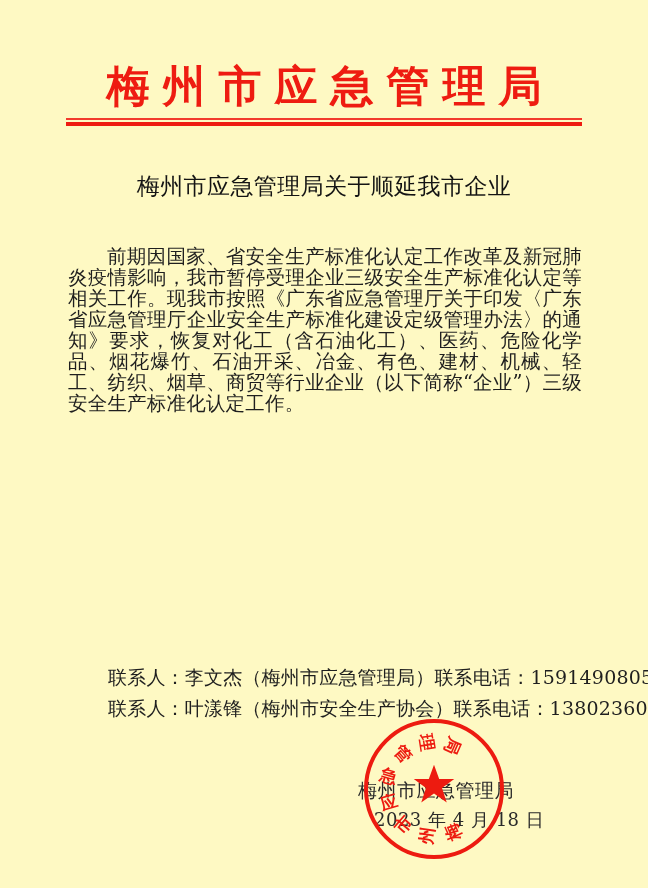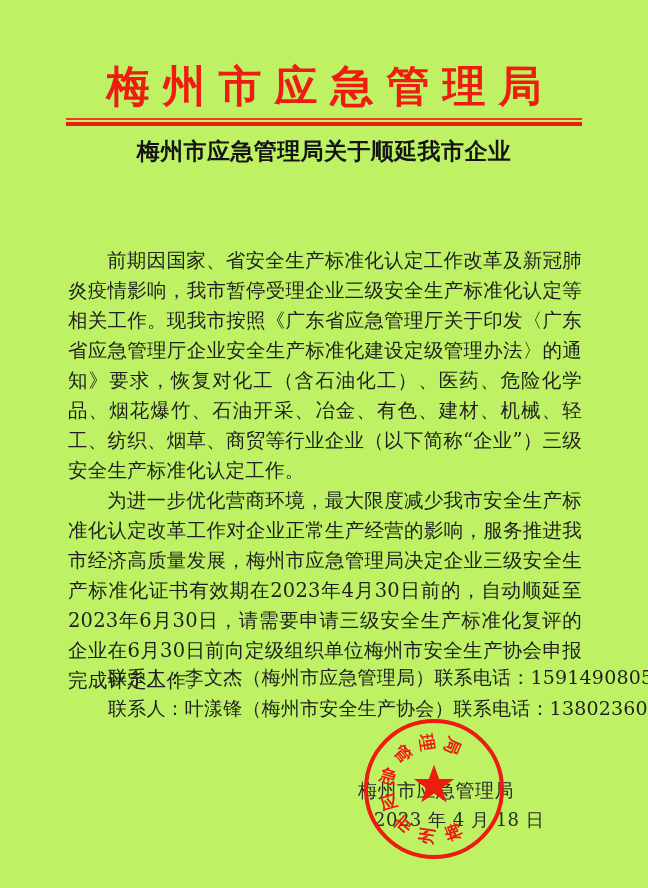--- a/index.html
+++ b/index.html
@@ -13,21 +13,21 @@
     position: relative;
     overflow: hidden;
     font-family: "DejaVu Serif", "Liberation Serif", serif;
     color: #1a1a1a;
   }
 
   .page {
     position: relative;
     width: 648px;
     height: 888px;
-    background: #bef264;
+    background: #fef9c3;
   }
 
   
   .masthead {
     position: absolute;
     left: 0;
     top: 62px;
     width: 648px;
     text-align: center;
   }
@@ -58,39 +58,39 @@
   .rule-thick {
     height: 3.5px;
     background: #ee1c11;
     width: 100%;
   }
 
   
   .doc-title {
     position: absolute;
     left: 0;
-    top: 134px;
+    top: 169px;
     width: 648px;
     text-align: center;
     font-size: 23px;
-    font-weight: bold;
+    font-weight: normal;
     line-height: 34px;
     color: #141414;
     letter-spacing: 0.4px;
   }
   .doc-title-line { display: block; white-space: nowrap; }
 
   
   .body-text {
     position: absolute;
     left: 68px;
     top: 246px;
     width: 514px;
     font-size: 19.5px;
-    line-height: 30px;
+    line-height: 21px;
     color: #1f1f1f;
     text-align: justify;
     text-justify: inter-ideograph;
     letter-spacing: 0.2px;
   }
   .para {
     margin: 0 0 0 0;
     text-indent: 2em;
     text-align: justify;
     text-justify: inter-ideograph;
@@ -200,21 +200,20 @@
     <div class="rule-gap"></div>
     <div class="rule-thick"></div>
   </div>
 
   <div class="doc-title">
     <span class="doc-title-line">梅州市应急管理局关于顺延我市企业</span>
   </div>
 
   <div class="body-text">
     <p class="para">前期因国家、省安全生产标准化认定工作改革及新冠肺炎疫情影响，我市暂停受理企业三级安全生产标准化认定等相关工作。现我市按照《广东省应急管理厅关于印发〈广东省应急管理厅企业安全生产标准化建设定级管理办法〉的通知》要求，恢复对化工（含石油化工）、医药、危险化学品、烟花爆竹、石油开采、冶金、有色、建材、机械、轻工、纺织、烟草、商贸等行业企业（以下简称“企业”）三级安全生产标准化认定工作。</p>
-    <p class="para">为进一步优化营商环境，最大限度减少我市安全生产标准化认定改革工作对企业正常生产经营的影响，服务推进我市经济高质量发展，梅州市应急管理局决定企业三级安全生产标准化证书有效期在2023年4月30日前的，自动顺延至2023年6月30日，请需要申请三级安全生产标准化复评的企业在6月30日前向定级组织单位梅州市安全生产协会申报完成评定工作。</p>
   </div>
 
   <div class="contacts">
     <div class="contact-line">联系人：李文杰（梅州市应急管理局）联系电话：15914908053</div>
     <div class="contact-line">联系人：叶漾锋（梅州市安全生产协会）联系电话：13802360673</div>
   </div>
 
   <div class="signature-block">
     <div class="sign-org">梅州市应急管理局</div>
     <div class="sign-date">2023 年 4 月 18 日</div>

